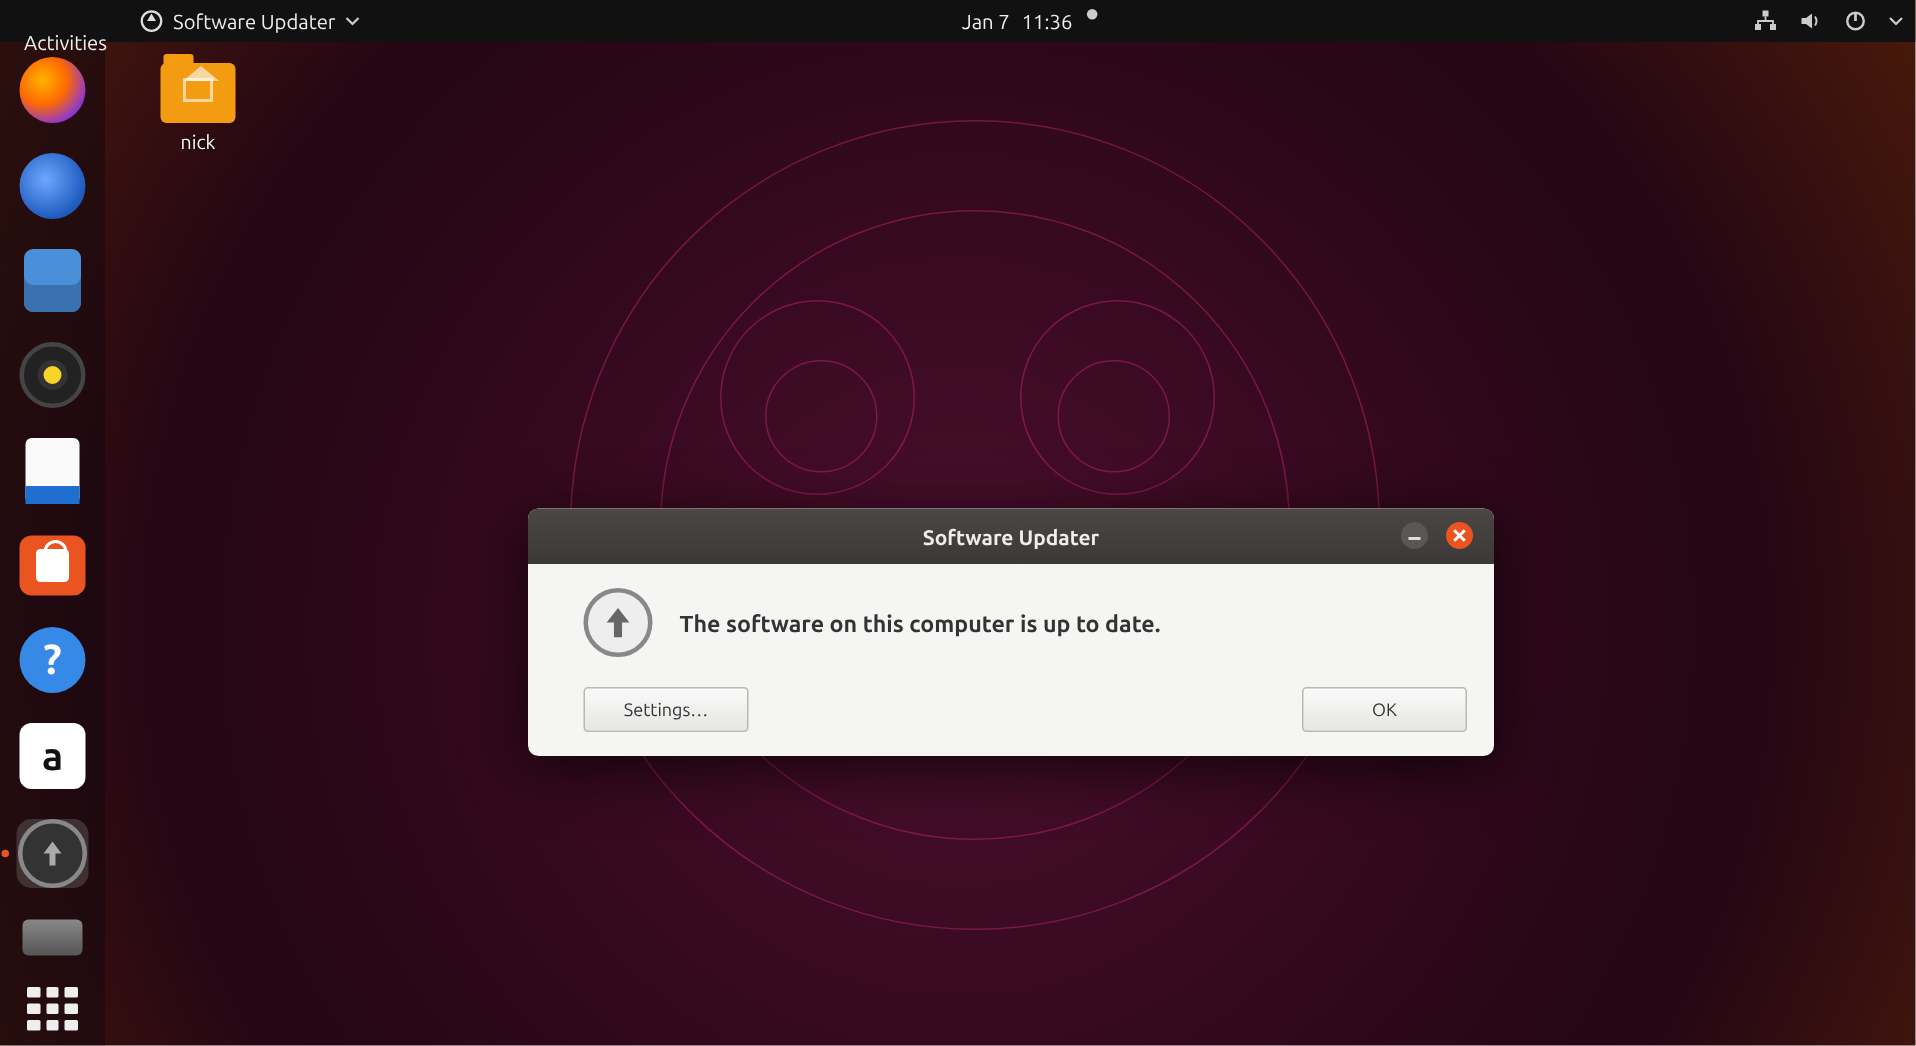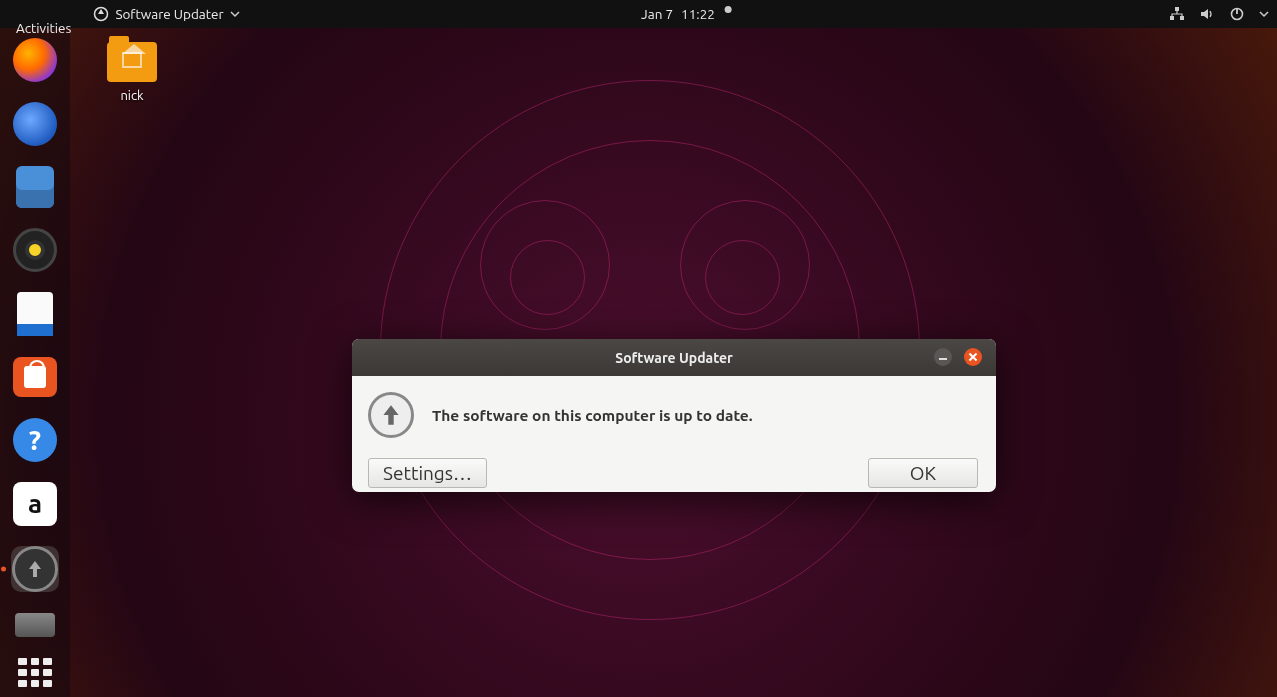--- a/index.html
+++ b/index.html
@@ -92,29 +92,29 @@
     height:37px; background:linear-gradient(#4a4744,#3b3835);
     display:flex; align-items:center; justify-content:center; position:relative;
     color:#eee; font-size:14px; font-weight:600;
   }
   .window .winbtn{ position:absolute; top:9px; width:18px; height:18px; border-radius:50%; cursor:pointer; display:flex;align-items:center;justify-content:center;}
   .window .winbtn.min{ right:44px; background:#5a5653; color:#ddd;}
   .window .winbtn.min::after{content:"";width:8px;height:2px;background:#ddd;position:relative;top:2px;}
   .window .winbtn.close{ right:14px; background:#e95420; }
   .window .winbtn.close::before,.window .winbtn.close::after{content:"";position:absolute;width:10px;height:2px;background:#fff;}
   .window .winbtn.close::before{transform:rotate(45deg);} .window .winbtn.close::after{transform:rotate(-45deg);}
-  .window .body{ padding:16px 18px 4px 16px;}
+  .window .body{ padding:16px 18px 16px 16px;margin-left:21px;}
   .window .msgrow{ display:flex; align-items:center; gap:18px; margin-bottom:20px;}
   .window .appicon{ width:46px;height:46px; border-radius:50%; border:3px solid #888; display:flex;align-items:center;justify-content:center; background:#eee; flex-shrink:0;}
   .window .appicon svg{display:block;}
   .window .msg{ font-size:15.5px; font-weight:700; color:#333;}
   .window .btnrow{ display:flex; justify-content:space-between;}
   .window button{
     min-width:110px; height:30px; background:linear-gradient(#fafafa,#e6e6e4);
-    border:1px solid #b8b8b5; border-radius:3px; font-size:19px; color:#333; cursor:pointer;
+    border:1px solid #b8b8b5; border-radius:3px; font-size:12px; color:#333; cursor:pointer;
     padding:0 14px;
   }
 </style>
 </head>
 <body>
 
 <div class="wallart">
   <div class="c c1"></div>
     <div class="c c2"></div>
     <div class="c c3"></div>
@@ -138,21 +138,21 @@
       <span>Software Updater</span>
       <span>
         <svg width="10" height="10" viewBox="0 0 10 10">
             <path d="M1 3 L5 7 L9 3" stroke="#ccc" stroke-width="1.5" fill="none"></path>
           </svg>
       </span>
     </div>
   </div>
   <div class="center">
     <span>Jan 7</span>
-    <span>11:22</span>
+    <span>11:36</span>
     <span class="dot"></span>
   </div>
   <div class="right">
     <span>
       <svg width="16" height="16" viewBox="0 0 16 16">
           <rect x="6" y="1" width="4" height="4" fill="#ccc"></rect>
           <rect x="1" y="10" width="4" height="4" fill="#ccc"></rect>
           <rect x="11" y="10" width="4" height="4" fill="#ccc"></rect>
           <path d="M8 5 L8 8 M3 10 L3 8 L13 8 L13 10" stroke="#ccc" stroke-width="1.2" fill="none"></path>
         </svg>

